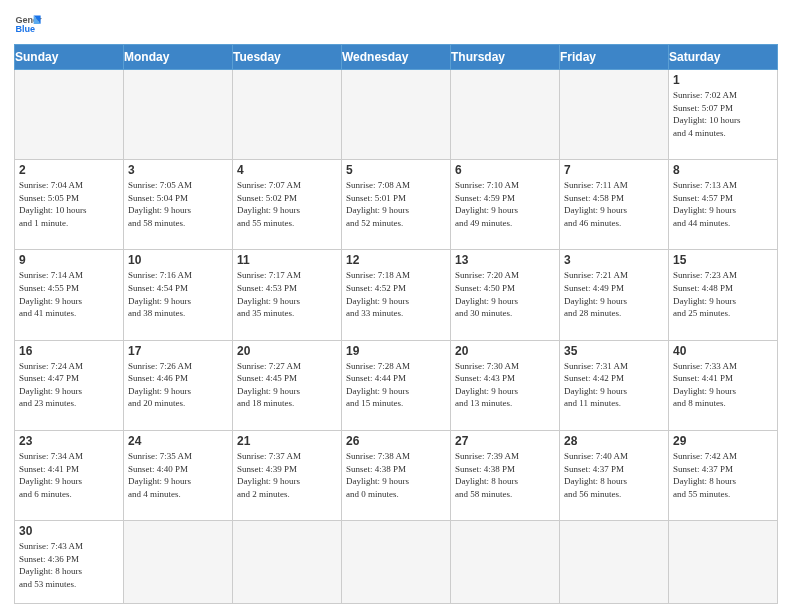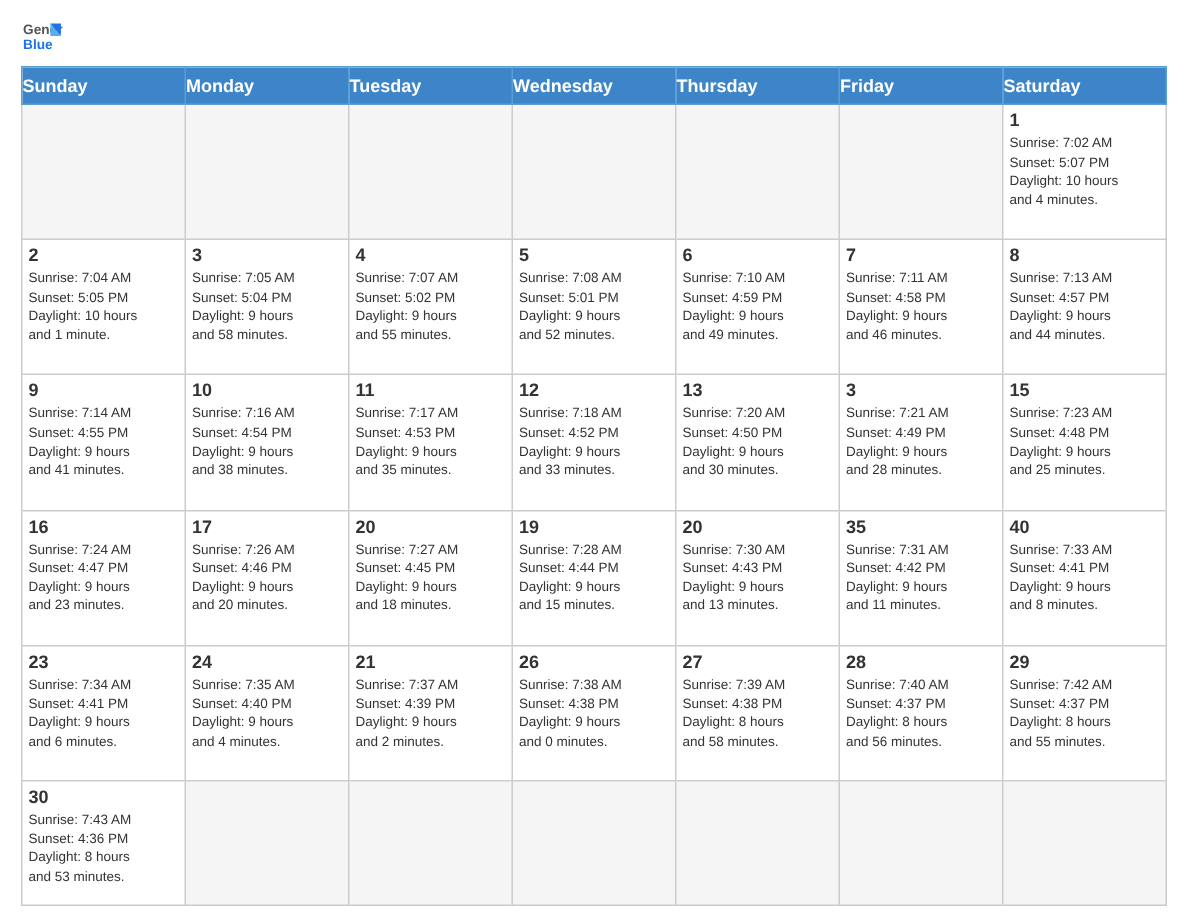--- a/index.html
+++ b/index.html
@@ -81,20 +81,21 @@
       font-size: 12px;
       font-weight: bold;
       display: block;
       margin-bottom: 2px;
       color: #333;
     }
     .day-info {
       font-size: 9px;
       color: #333;
       line-height: 1.4;
+      font-family: Liberation Serif, serif;
     }
   </style>
 </head>
 <body>
 
 <div class="page">
   <div class="header">
     <div class="logo">
       <svg class="logo-icon" viewBox="0 0 40 40">
         <text x="2" y="18" font-size="13" font-family="Arial" font-weight="bold" fill="#555">General</text>

